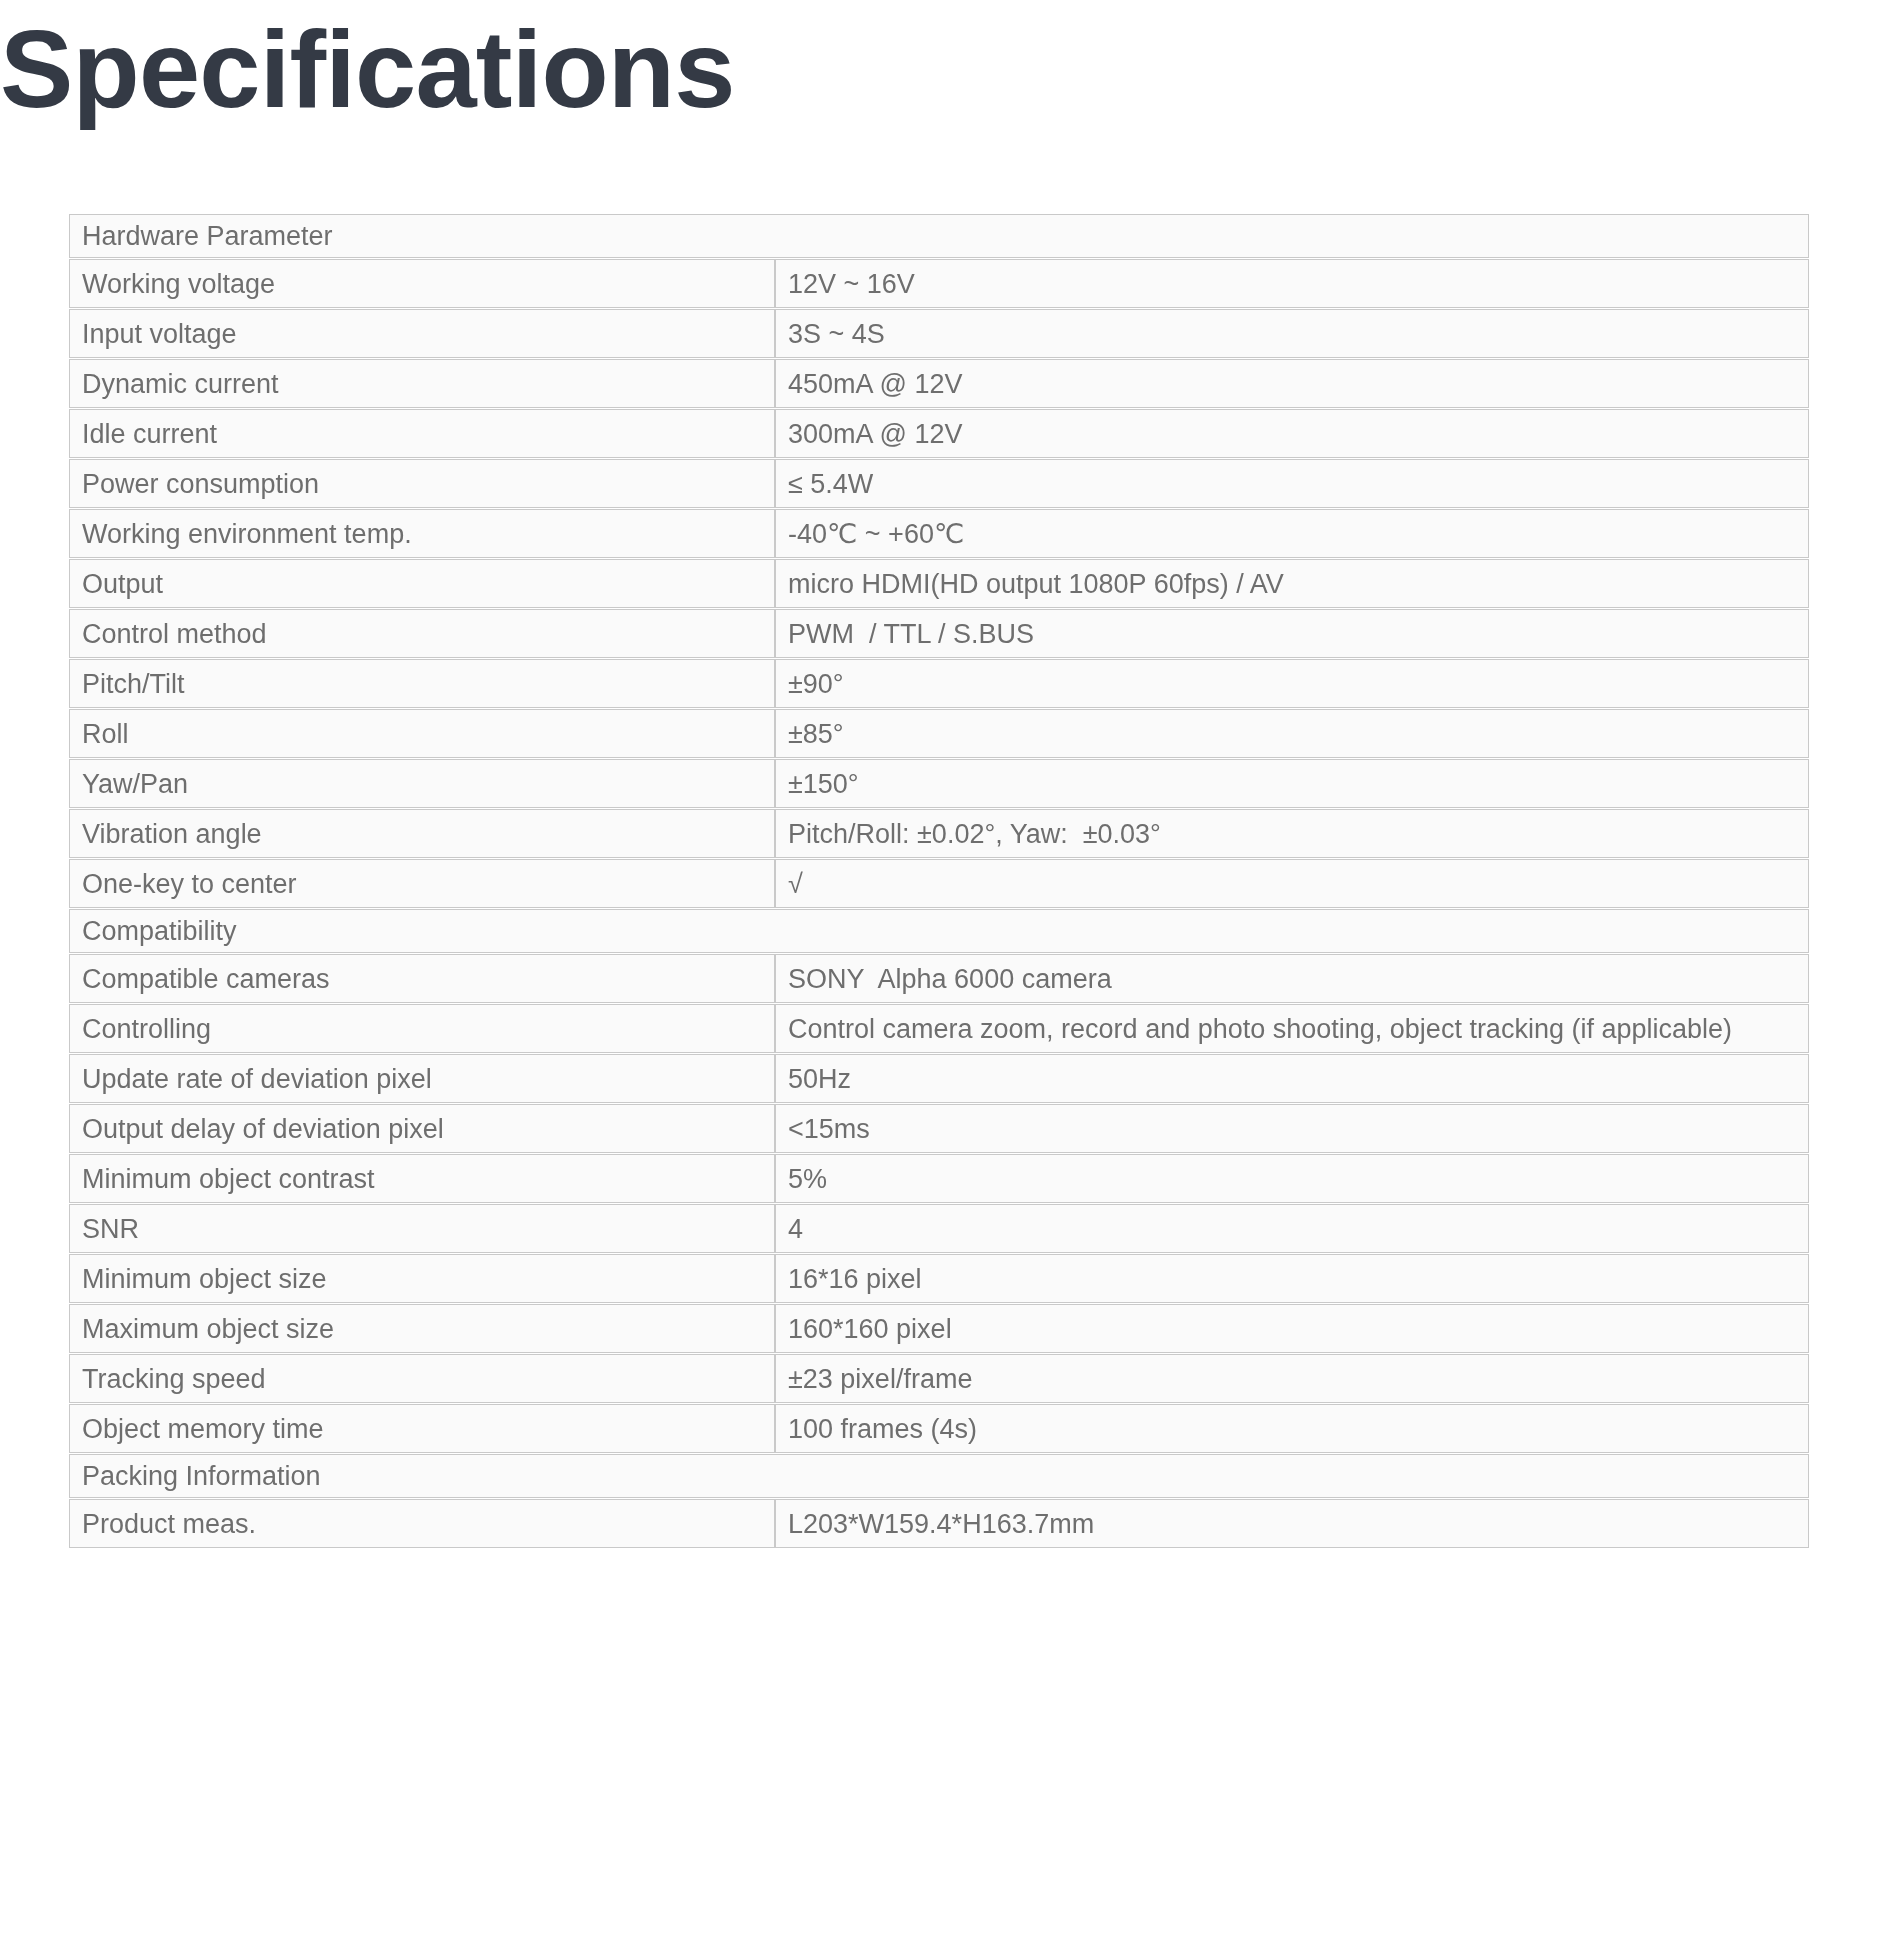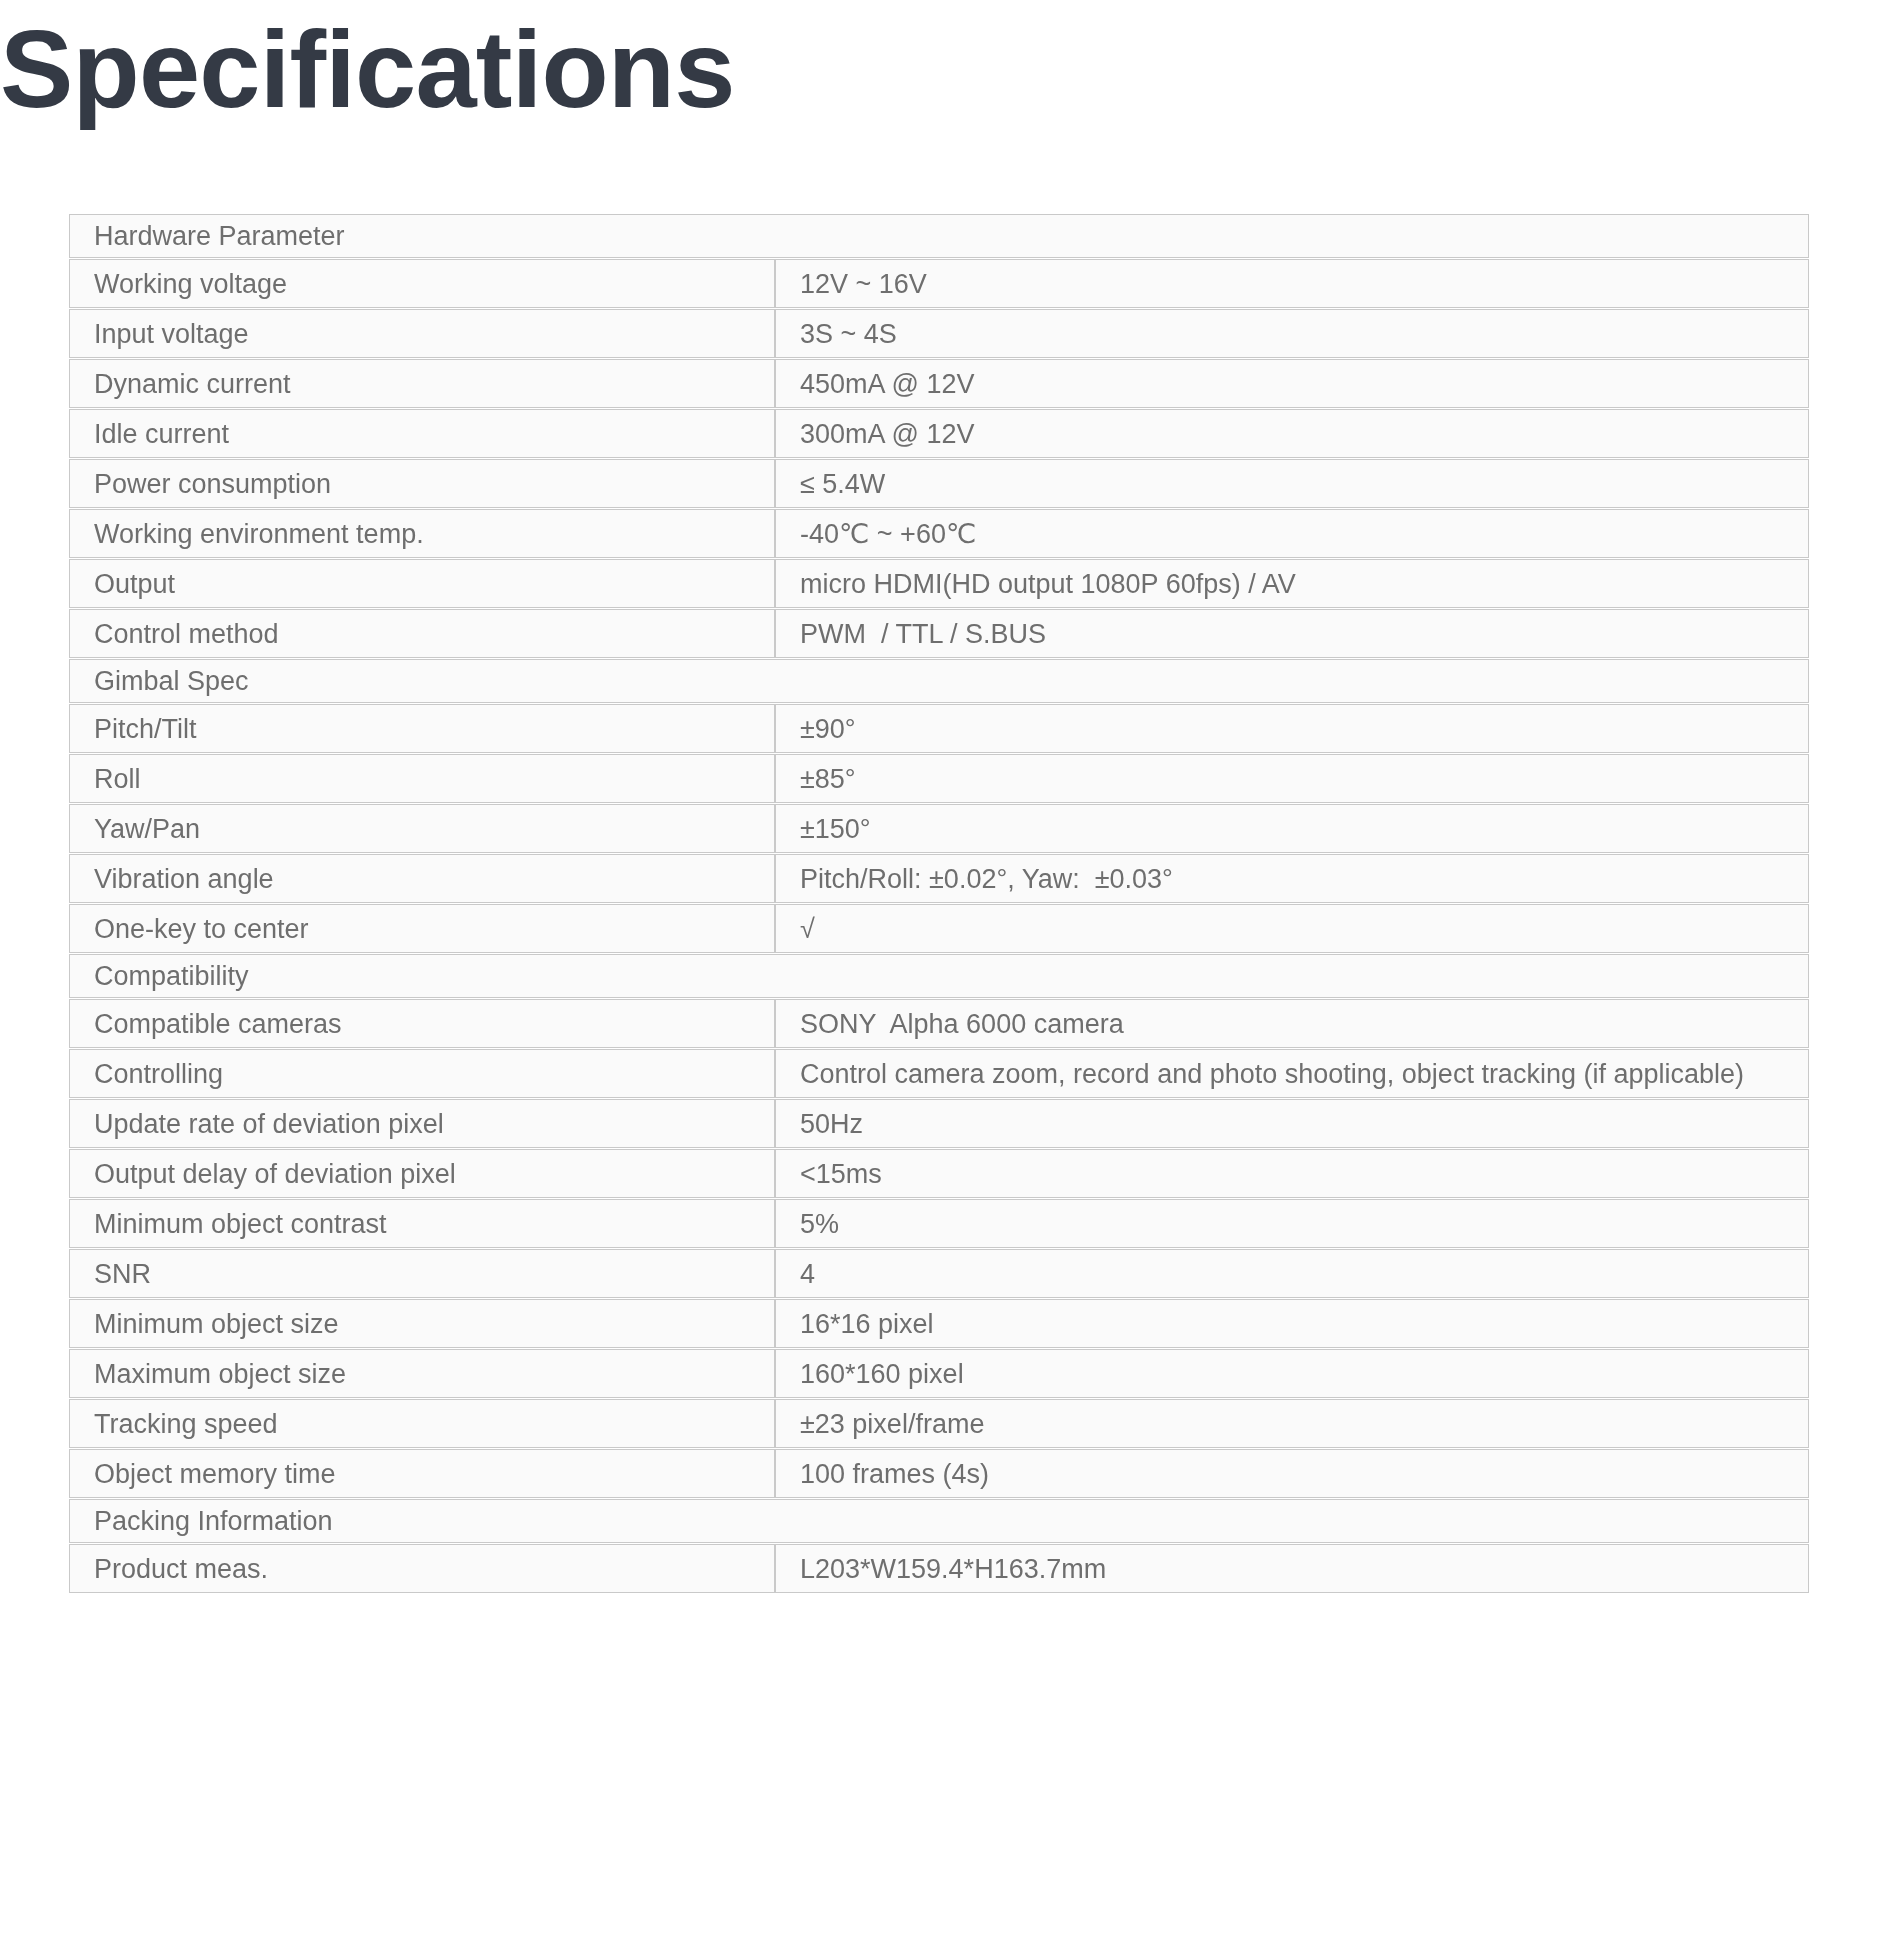--- a/index.html
+++ b/index.html
@@ -32,21 +32,21 @@
     border-collapse:separate;
     border-spacing:0 1.5px;
   }
   col.label-col{width:706px;}
   td{
     border:0.8px solid var(--border-color);
     background:var(--cell-bg);
     color:var(--text-color);
     font-size:27px;
     line-height:42px;
-    padding:0 12px 0 24px;
+    padding:0 12px 0 12px;
     vertical-align:middle;
     overflow:hidden;
   }
   tr.data-row td{height:49px;}
   tr.section-row td{height:44px;}
   td.label-cell{white-space:pre-wrap;}
   td.value-cell{white-space:pre;}
   td.section-cell{white-space:pre;}
 </style>
 </head>
@@ -87,23 +87,20 @@
         <td class="label-cell">Working environment temp.</td>
         <td class="value-cell">-40℃ ~ +60℃</td>
       </tr>
       <tr class="data-row">
         <td class="label-cell">Output</td>
         <td class="value-cell">micro HDMI(HD output 1080P 60fps) / AV</td>
       </tr>
       <tr class="data-row">
         <td class="label-cell">Control method</td>
         <td class="value-cell">PWM  / TTL / S.BUS</td>
-      </tr>
-      <tr class="section-row">
-        <td colspan="2" class="section-cell">Gimbal Spec</td>
       </tr>
       <tr class="data-row">
         <td class="label-cell">Pitch/Tilt</td>
         <td class="value-cell">±90°</td>
       </tr>
       <tr class="data-row">
         <td class="label-cell">Roll</td>
         <td class="value-cell">±85°</td>
       </tr>
       <tr class="data-row">

